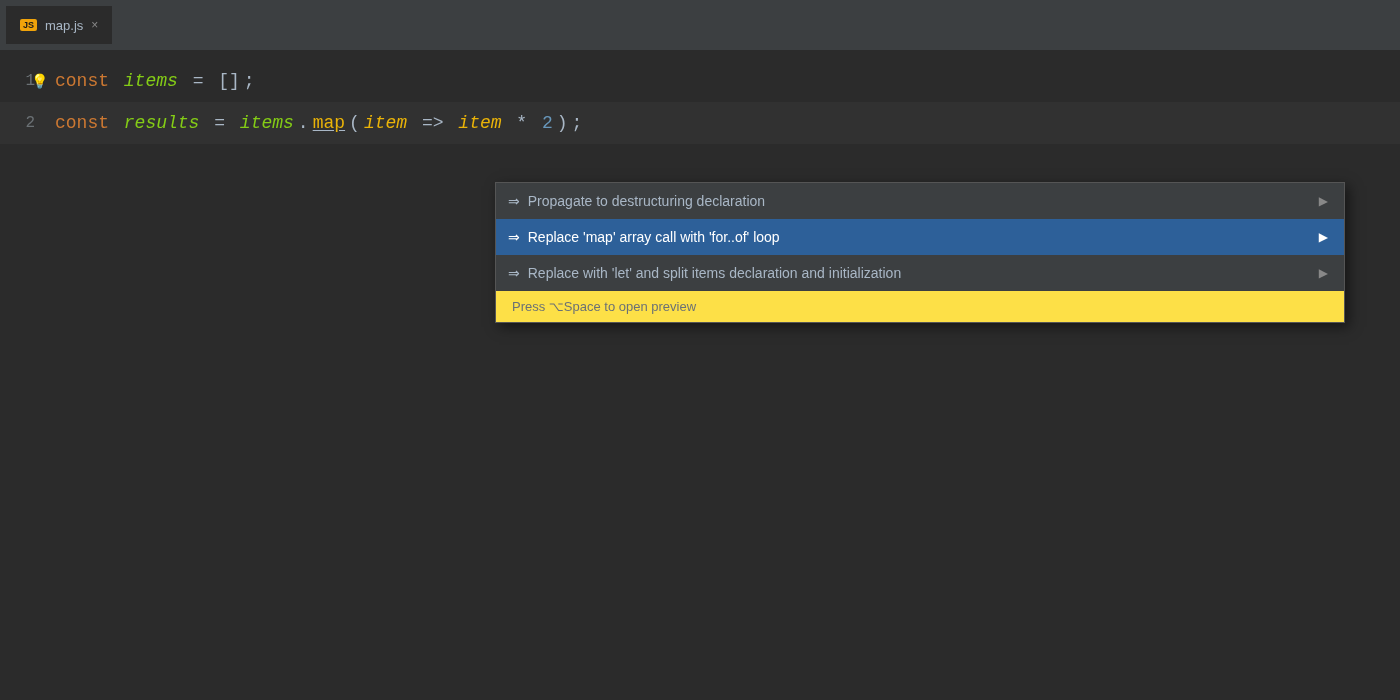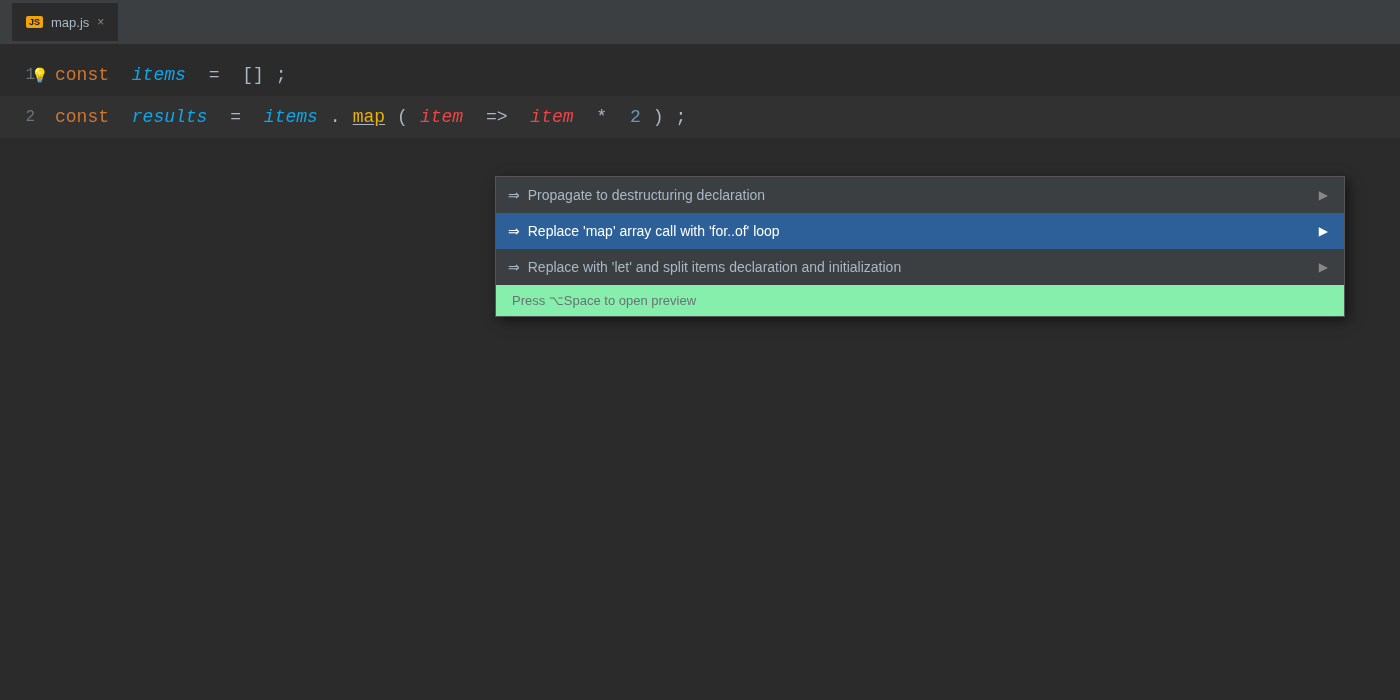--- a/index.html
+++ b/index.html
@@ -14,22 +14,22 @@
       background-color: #2b2b2b;
       font-family: 'Courier New', Courier, monospace;
       overflow: hidden;
     }
 
     
     .tab-bar {
       display: flex;
       align-items: center;
       background-color: #3c3f41;
-      height: 44px;
-      padding-left: 12px;
+      height: 50px;
+      padding-left: 6px;
     }
 
     .tab {
       display: flex;
       align-items: center;
       gap: 8px;
       padding: 0 14px;
       height: 38px;
       background-color: #2b2b2b;
       color: #a9b7c6;
@@ -80,31 +80,31 @@
       flex-shrink: 0;
       user-select: none;
     }
 
     .code-content {
       font-size: 18px;
       font-family: 'Courier New', Courier, monospace;
       white-space: pre;
       display: flex;
       align-items: center;
-      gap: 12px;
+      gap: 4px;
       position: relative;
     }
 
     
     .kw { color: #cc7832; } 
-    .var-name { color: #0ea5e9; font-style: italic; } 
+    .var-name { color: #84cc16; font-style: italic; } 
     .op { color: #a9b7c6; } 
     .fn { color: #eab308; } 
     .paren { color: #a9b7c6; }
-    .param { color: #ef4444; font-style: italic; }
+    .param { color: #eab308; font-style: italic; }
     .num { color: #6897bb; }
     .bracket { color: #a9b7c6; }
     .semi { color: #a9b7c6; }
 
     
     .lightbulb {
       position: absolute;
       left: 32px;
       top: 50%;
       transform: translateY(-50%);
@@ -175,21 +175,21 @@
 
     .menu-item.selected .chevron-right {
       color: #ffffff;
     }
 
     .menu-hint {
       padding: 8px 16px;
       font-family: -apple-system, BlinkMacSystemFont, 'Segoe UI', sans-serif;
       font-size: 13px;
       color: #6b7175;
-      background-color: #86efac;
+      background-color: #fde047;
     }
 
     
     .code-line.active-line {
       background-color: rgba(255,255,255,0.03);
     }
   </style>
 </head>
 <body>
 

